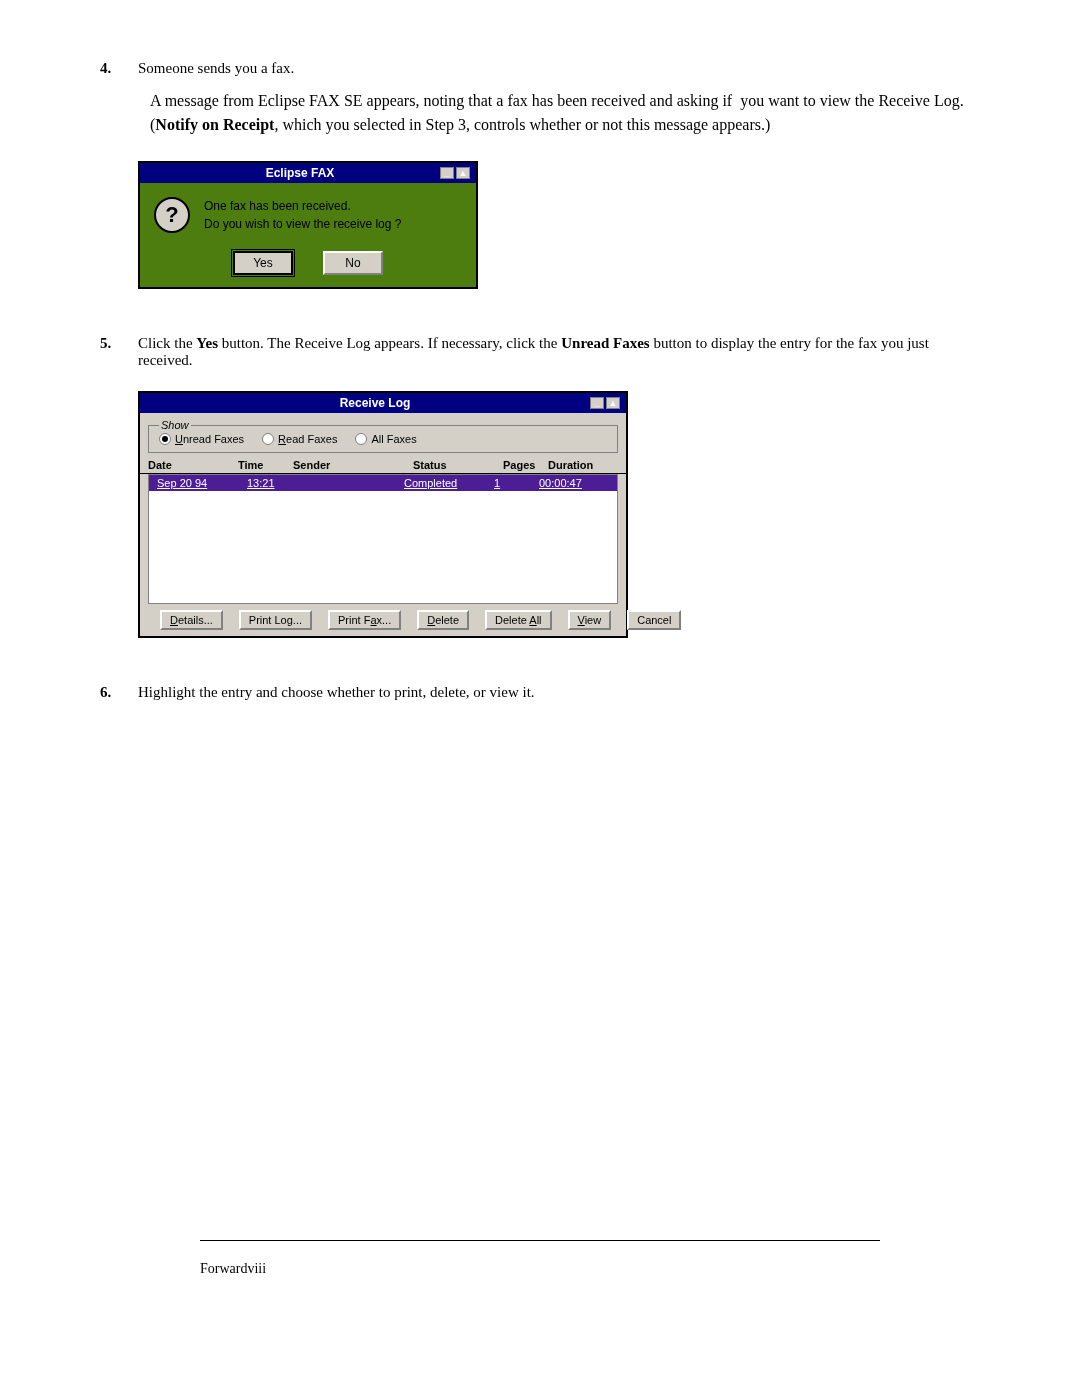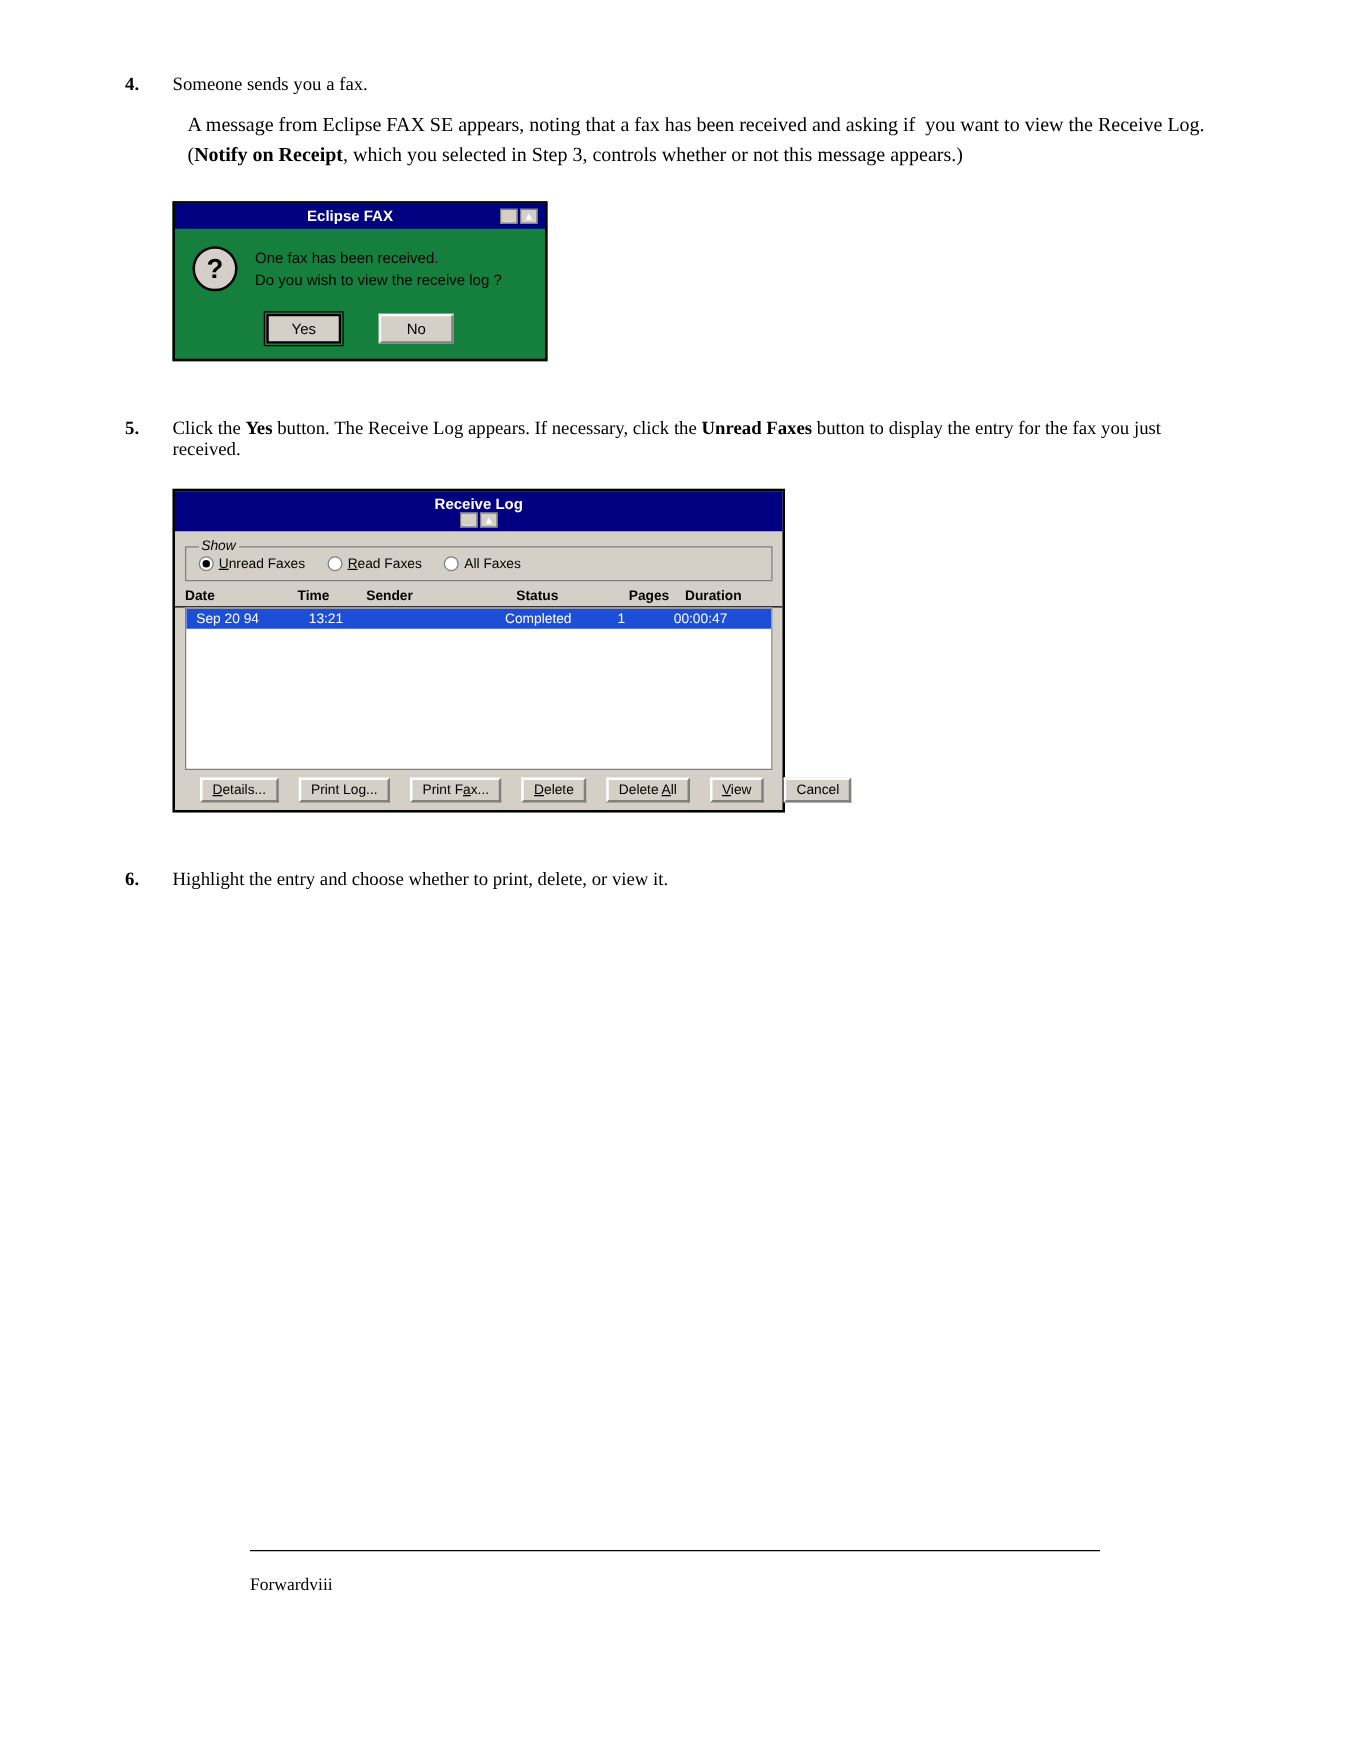--- a/index.html
+++ b/index.html
@@ -49,22 +49,22 @@
 
     
     .dialog-wrapper {
       margin-left: 38px;
       margin-bottom: 18px;
       margin-top: 10px;
     }
 
     .dialog-box {
       border: 2px solid #000;
-      width: 300px;
-      background: #15803d;
+      width: 340px;
+      background: #4d7c0f;
       font-family: "Arial", sans-serif;
       font-size: 12px;
     }
 
     .dialog-titlebar {
       background: #000080;
       color: #ffffff;
       text-align: center;
       font-weight: bold;
       font-size: 12px;
@@ -163,21 +163,20 @@
     .receive-log-titlebar {
       background: #000080;
       color: #ffffff;
       text-align: center;
       font-weight: bold;
       font-size: 12px;
       padding: 3px 6px;
       display: flex;
       align-items: center;
       justify-content: space-between;
-      flex-direction: column;
     }
 
     .radio-option {
       display: flex;
       align-items: center;
       gap: 4px;
       font-size: 11px;
       cursor: pointer;
     }
 
@@ -208,22 +207,23 @@
       border-bottom: 1px solid #000;
       font-weight: bold;
       font-size: 11px;
     }
 
     .table-data-row {
       display: grid;
       grid-template-columns: 90px 55px 1fr 90px 45px 70px;
       padding: 2px 8px;
       font-size: 11px;
-      background: #1d4ed8;
+      background: #4c1d95;
       color: #fff;
+      text-decoration: underline;
     }
 
     .table-body {
       height: 130px;
       background: #fff;
       border: 1px solid #808080;
       margin: 0 8px;
       overflow: hidden;
     }
 

